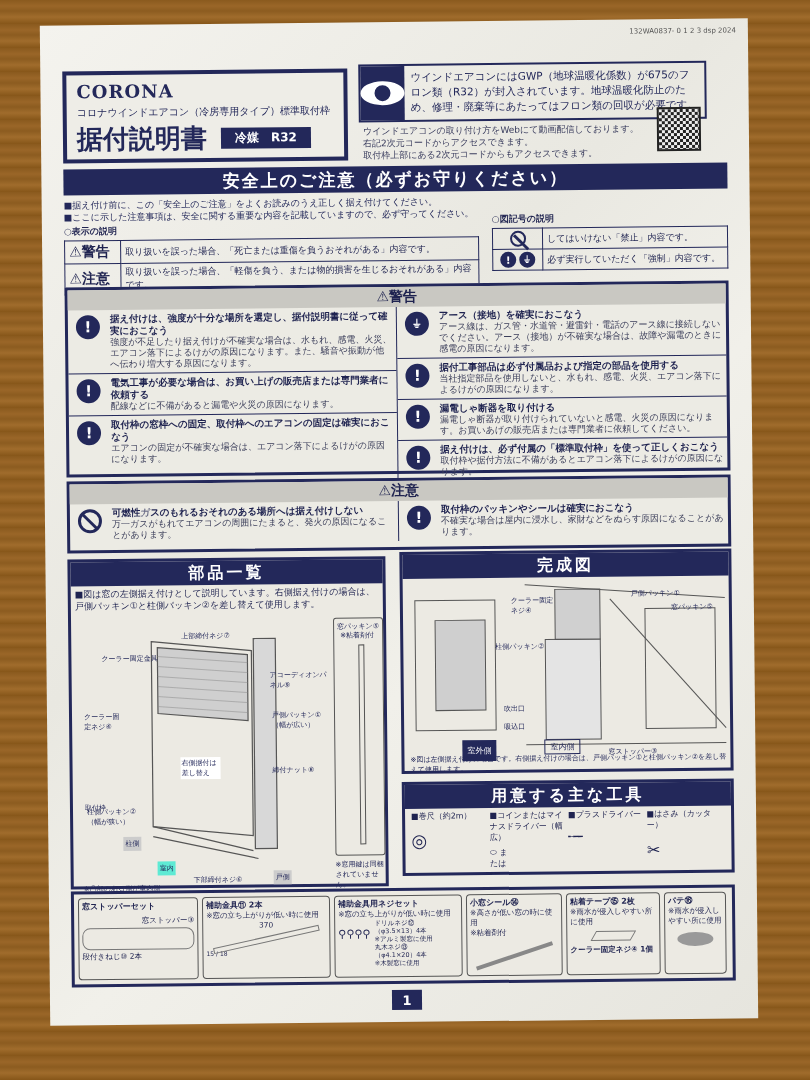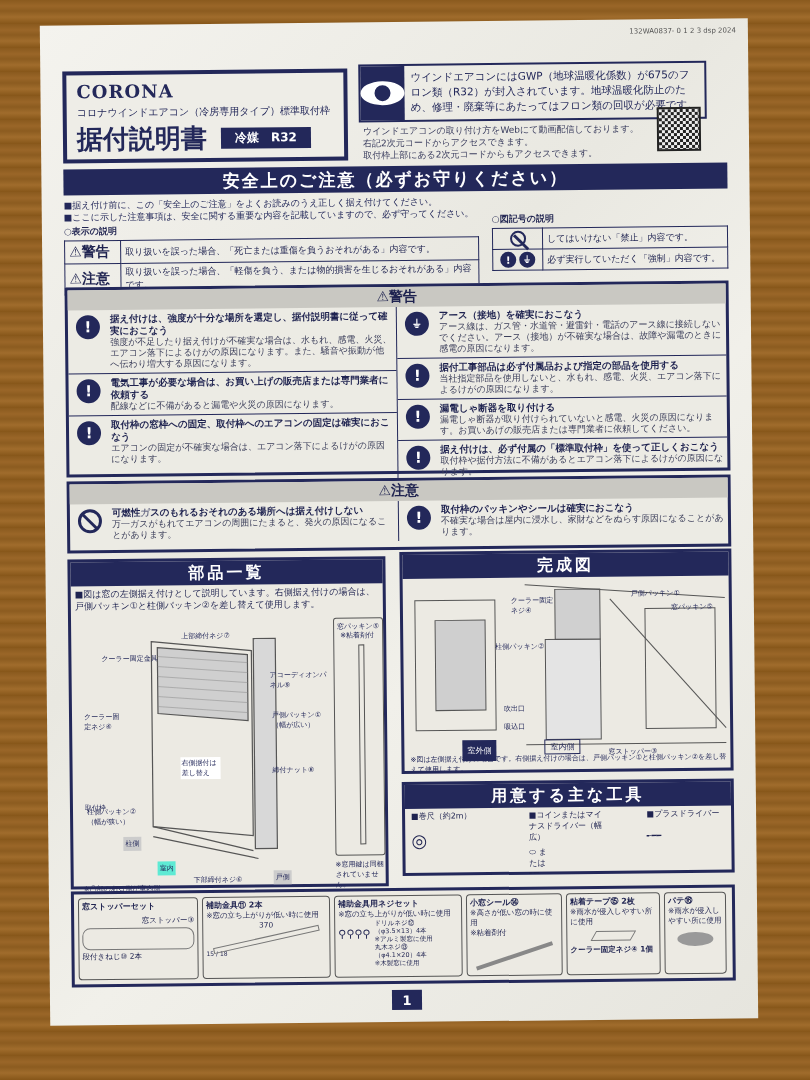--- a/index.html
+++ b/index.html
@@ -316,20 +316,21 @@
     <div class="lbl" style="left:140px;top:186px;border:1px solid #23285a;padding:1px 5px;font-size:8px;">室内側</div>
     <div class="lbl" style="left:6px;top:200px;width:320px;">※図は左側据え付けの場合です。右側据え付けの場合は、戸側パッキン①と柱側パッキン②を差し替えて使用します。</div>
   </div>
 
   <div class="tools">
     <div class="sec-h navy">用意する主な工具</div>
     <div class="tool-row">
       <div><span>■巻尺（約2m）</span><div style="margin-top:8px;font-size:18px;">◎</div></div>
       <div><span>■コインまたはマイナスドライバー（幅広）</span><div style="margin-top:4px;"><span>⬭</span> <span>または</span> <span>╾━</span></div></div>
       <div><span>■プラスドライバー</span><div style="margin-top:12px;">╾━━</div></div>
+      <div><span>■はさみ（カッター）</span><div style="margin-top:10px;font-size:16px;">✂</div></div>
     </div>
   </div>
 
   <div class="accs">
     <div class="acc" style="width:120px;">
       <div class="t">窓ストッパーセット</div>
       <div style="text-align:right;margin-top:4px;">窓ストッパー③</div>
       <div style="height:22px;border:1px solid #777;border-radius:8px;margin:2px 0;"></div>
       <div>段付きねじ⑩ 2本</div>
     </div>

